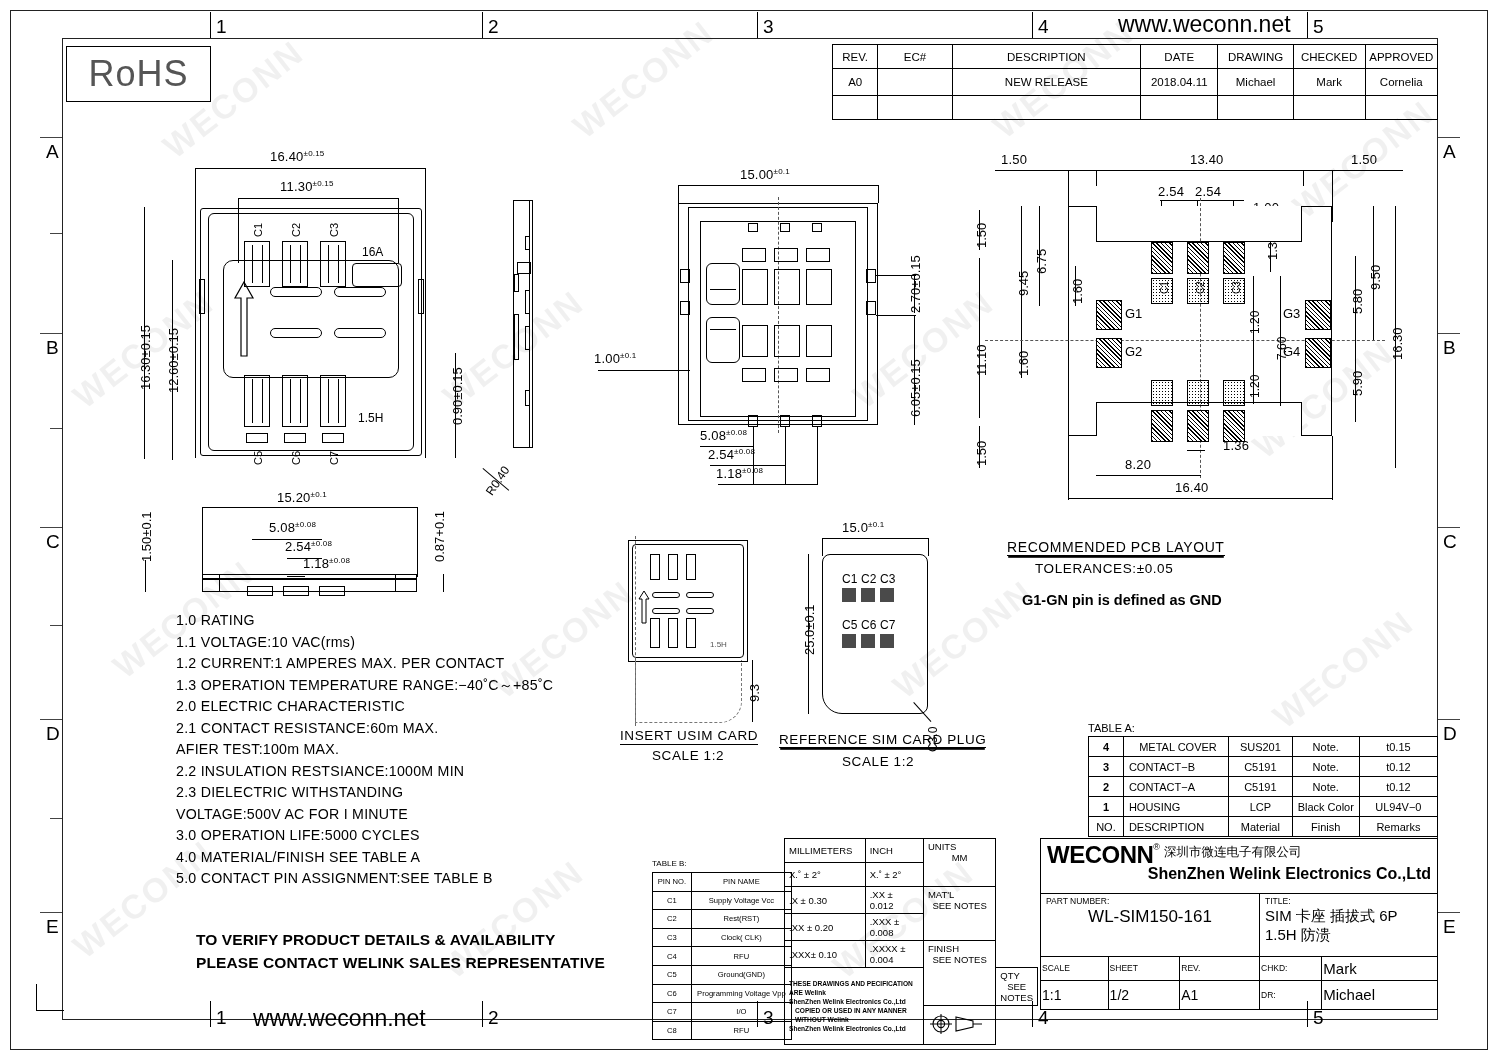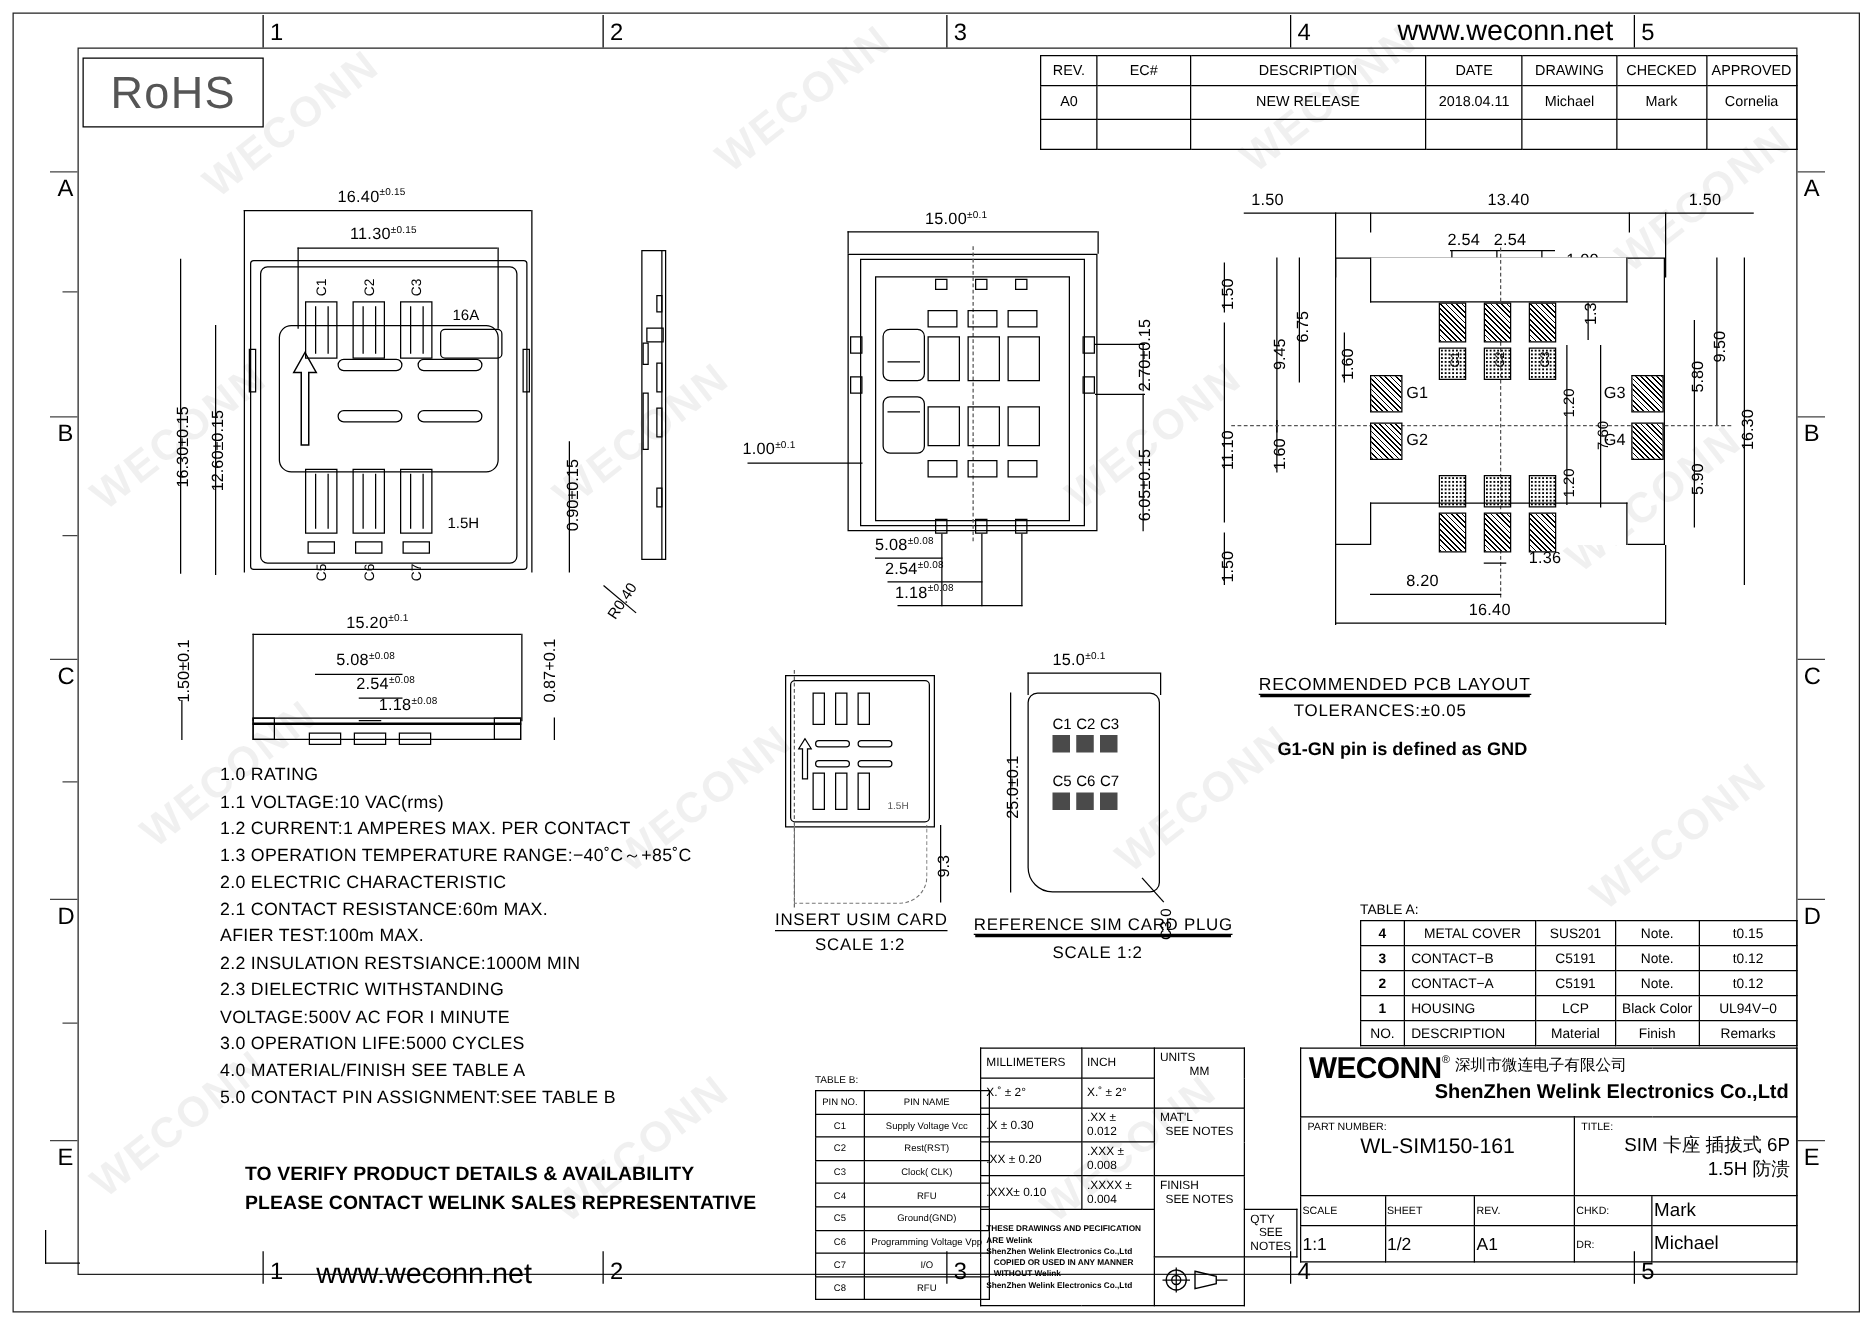--- a/index.html
+++ b/index.html
@@ -760,21 +760,21 @@
       <div style="font-size:16px;font-weight:bold;text-align:right;margin-top:-4px;">ShenZhen Welink Electronics Co.,Ltd</div>
     </td>
   </tr>
   <tr>
     <td colspan="3" style="width:208px;height:40px;padding:2px 5px;vertical-align:top;text-align:left;">
       <div class="tb-small">PART NUMBER:</div>
       <div class="tb-big" style="text-align:center;margin-top:1px;">WL-SIM150-161</div>
     </td>
     <td colspan="3" rowspan="1" style="padding:2px 5px;vertical-align:top;text-align:left;">
       <div class="tb-small">TITLE:</div>
-      <div class="tb-mid" style="margin-top:1px;text-align:right;">SIM 卡座 插拔式 6P 1.5H 防溃</div>
+      <div class="tb-mid" style="margin-top:1px;">SIM 卡座 插拔式 6P 1.5H 防溃</div>
     </td>
   </tr>
   <tr>
     <td style="width:64px;height:15px;" class="tb-small">SCALE</td>
     <td style="width:68px;" class="tb-small">SHEET</td>
     <td style="width:76px;" class="tb-small">REV.</td>
     <td class="tb-small">CHKD:</td>
     <td colspan="2" class="tb-mid">Mark</td>
   </tr>
   <tr>

